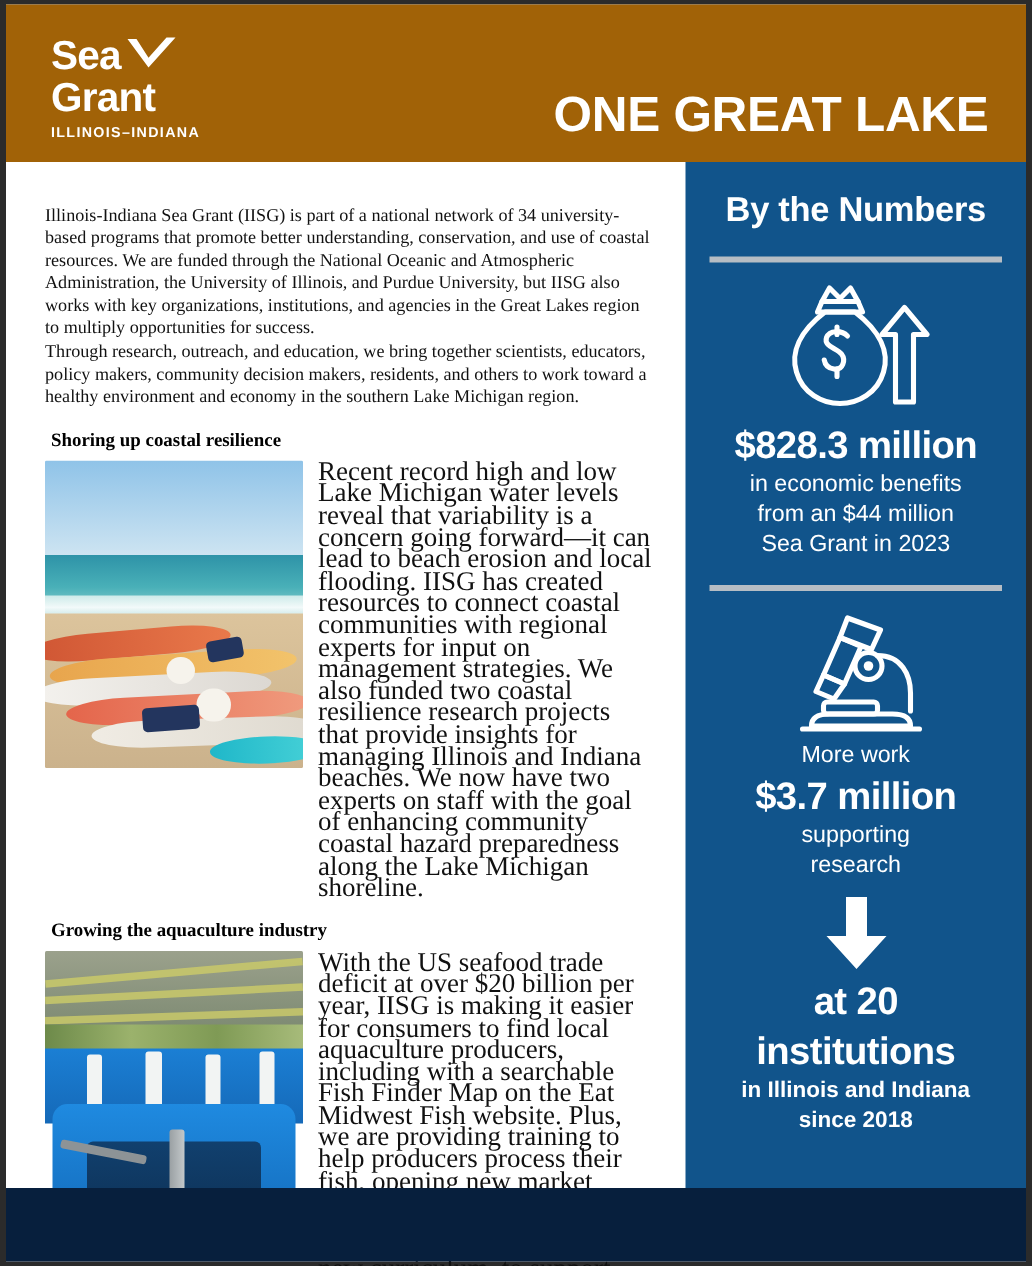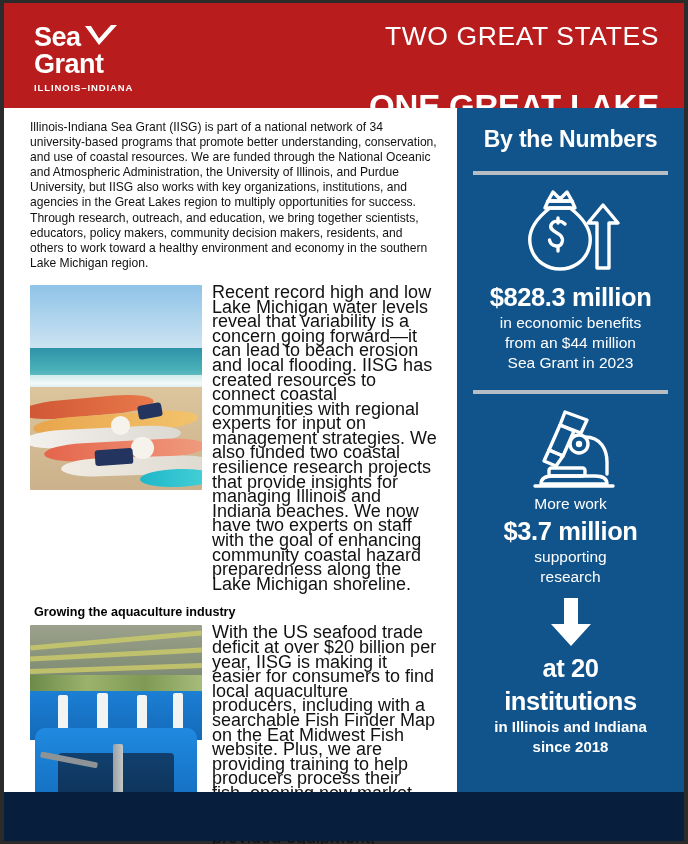--- a/index.html
+++ b/index.html
@@ -11,21 +11,21 @@
   .page{
     position:relative;width:688px;height:844px;
     background:#ffffff;box-sizing:border-box;
     border-left:4px solid #2b2b2b;border-right:4px solid #2b2b2b;
     border-top:3px solid #2b2b2b;border-bottom:3px solid #2b2b2b;
   }
 
   
   .header{
     position:absolute;left:0;top:0;width:680px;height:105px;
-    background:#b91c1c;
+    background:#a16207;
   }
   .logo{position:absolute;left:30px;top:22px;}
   .logo-word{
     color:#ffffff;font-weight:bold;font-size:27px;line-height:25px;
     letter-spacing:-0.5px;
   }
   .logo-row1{display:flex;align-items:flex-start;}
   .wave-glyph{margin-left:3px;margin-top:-1px;}
   .logo-sub{
     color:#ffffff;font-size:9.5px;font-weight:bold;letter-spacing:0.9px;
@@ -41,21 +41,21 @@
   .headline-bot{
     color:#ffffff;font-size:33px;letter-spacing:-0.2px;line-height:37px;
     font-weight:bold;
     margin-top:36px;
   }
 
   
   .body-wrap{position:absolute;left:0;top:105px;width:680px;height:684px;}
   .left-col{
     position:absolute;left:0;top:0;width:453px;height:552px;
-    background:#ffffff;box-sizing:border-box;padding:12px 20px 0 26px;
+    background:#ffffff;box-sizing:border-box;padding:28px 20px 0 26px;font-family:Liberation Serif, serif;
   }
   .intro{
     font-size:12.1px;line-height:15.1px;color:#111111;margin:0;
   }
   .intro p{margin:0;}
 
   
   .article{margin-top:14px;}
   .article-title{
     font-size:12.6px;font-weight:bold;color:#000000;margin:0 0 6px 4px;
@@ -178,36 +178,36 @@
           <svg width="34" height="24" viewBox="0 0 34 24" aria-hidden="true">
             <path d="M1 2 L15 21 L33 1 L27 1 L15 14.5 L7 2 Z" fill="#ffffff"></path>
           </svg>
         </span>
       </div>
       <div class="logo-word">Grant</div>
       <div class="logo-sub">ILLINOIS–INDIANA</div>
     </div>
 
     <div class="headline">
-      <div class="headline-top">TWO GREAT STATES</div>
       <div class="headline-bot">ONE GREAT LAKE</div>
     </div>
 
   </div>
 
   <div class="body-wrap">
 
     <div class="left-col">
 
       <div class="intro">
         <p>Illinois-Indiana Sea Grant (IISG) is part of a national network of 34 university-based programs that promote better understanding, conservation, and use of coastal resources. We are funded through the National Oceanic and Atmospheric Administration, the University of Illinois, and Purdue University, but IISG also works with key organizations, institutions, and agencies in the Great Lakes region to multiply opportunities for success.</p>
         <p>Through research, outreach, and education, we bring together scientists, educators, policy makers, community decision makers, residents, and others to work toward a healthy environment and economy in the southern Lake Michigan region.</p>
       </div>
 
       <div class="article">
+        <div class="article-title">Shoring up coastal resilience</div>
         <div class="article-body">
           <div class="photo">
             <div class="ph-sky"></div>
             <div class="ph-skyline"></div>
             <div class="ph-lake"></div>
             <div class="ph-surf"></div>
             <div class="ph-sand"></div>
             <div class="kayak k1"></div>
             <div class="kayak k2"></div>
             <div class="kayak k3"></div>

